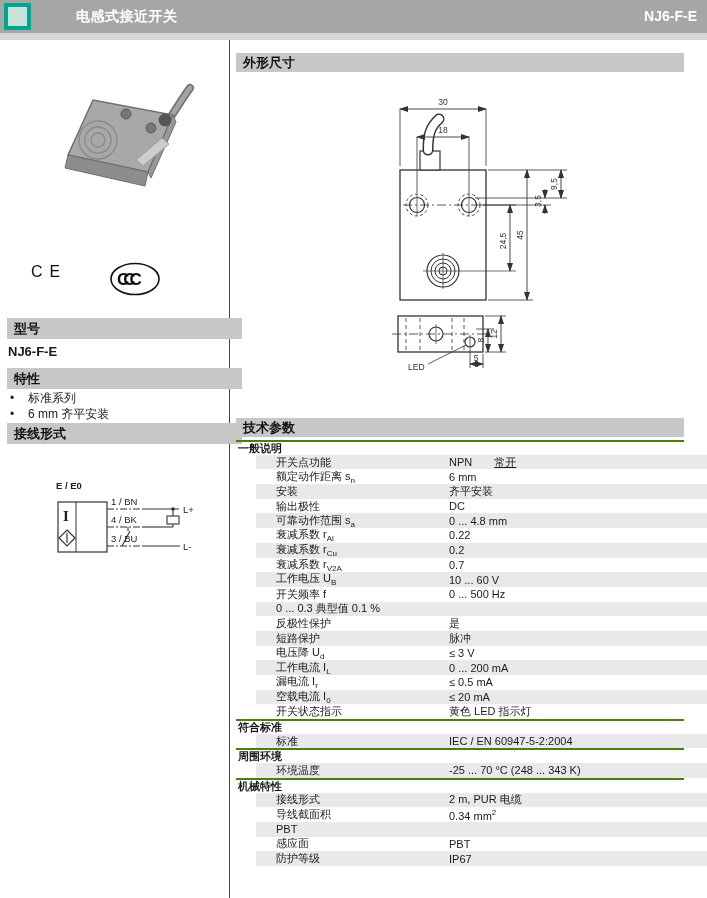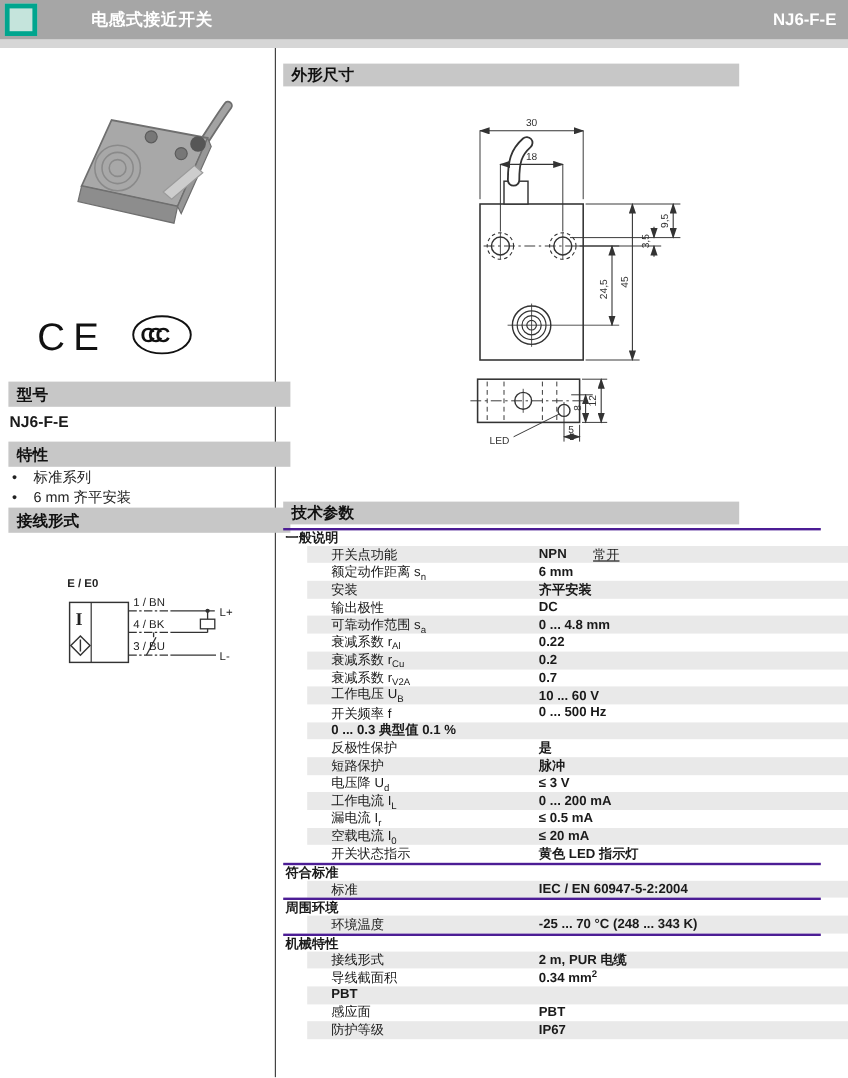--- a/index.html
+++ b/index.html
@@ -11,49 +11,49 @@
   .logo{position:absolute;left:4px;top:3px;width:19px;height:19px;border:4px solid #00a58e;background:#c5e4dc;}
   .topbar .title{position:absolute;left:35px;top:8px;font-weight:bold;font-size:14px;color:#ffffff;letter-spacing:.5px;padding-left:41px;}
   .topbar .model{position:absolute;right:10px;top:8px;font-weight:bold;font-size:14px;color:#ffffff;}
   .substrip{position:absolute;left:0;top:33px;width:707px;height:7px;background:#d6d6d6;}
   .divider-v{position:absolute;left:229px;top:40px;width:1px;height:858px;background:#444444;}
 
   
   .secbar{position:absolute;background:#c7c7c7;font-weight:bold;font-size:13px;
           box-sizing:border-box;padding-left:7px;color:#111;}
   .secbar.left-col{left:7px;width:235px;height:21px;line-height:21px;}
-  .secbar.right-col{left:236px;width:380px;height:19px;line-height:19px;}
+  .secbar.right-col{left:236px;width:448px;height:19px;line-height:19px;}
 
   .model-value{position:absolute;left:8px;top:344px;font-weight:bold;font-size:13px;}
 
   .features{position:absolute;left:10px;top:391px;margin:0;padding:0;list-style:none;}
   .features li{display:flex;font-size:12px;line-height:14px;margin-bottom:2px;color:#222;}
   .features .bullet{width:18px;flex:none;}
 
   
-  .ce-mark{position:absolute;left:31px;top:263px;font-size:32px;letter-spacing:7px;color:#111;font-weight:500;}
+  .ce-mark{position:absolute;left:31px;top:263px;font-size:16px;letter-spacing:7px;color:#111;font-weight:500;}
   .ccc-mark{position:absolute;left:108px;top:260px;}
 
   
   .photo-svg{position:absolute;left:38px;top:58px;}
   .wiring-svg{position:absolute;left:30px;top:470px;}
   .front-svg{position:absolute;left:375px;top:93px;}
   .side-svg{position:absolute;left:378px;top:306px;}
   svg text.dim{font-family:"Liberation Sans",sans-serif;font-size:8.5px;fill:#333;}
   svg text.wlabel{font-family:"Liberation Sans",sans-serif;font-size:9.5px;fill:#222;}
 
   
   .tech-table{position:absolute;left:236px;top:440px;width:448px;}
-  .tech-sub{height:14.7px;box-sizing:border-box;border-top:2px solid #4c1d95;
+  .tech-sub{height:14.7px;box-sizing:border-box;border-top:2px solid #4d7c0f;
             font-weight:bold;font-size:11px;display:flex;align-items:center;padding-left:2px;}
   .tech-row{height:14.7px;box-sizing:border-box;font-size:11px;display:flex;align-items:center;
             margin-left:20px;width:477px;padding-left:20px;}
   .tech-row.odd{background:#e9e9e9;}
   .tech-row .lbl{width:173px;flex:none;white-space:nowrap;}
-  .tech-row .val{flex:none;white-space:nowrap;font-weight:bold;}
+  .tech-row .val{flex:none;white-space:nowrap;}
   .tech-row .val2{margin-left:22px;flex:none;text-decoration:underline;}
   .tech-row sub{font-size:8px;}
   .tech-row sup{font-size:8px;}
 </style>
 </head>
 <body>
 
 <div class="page">
 
   <div class="topbar">

